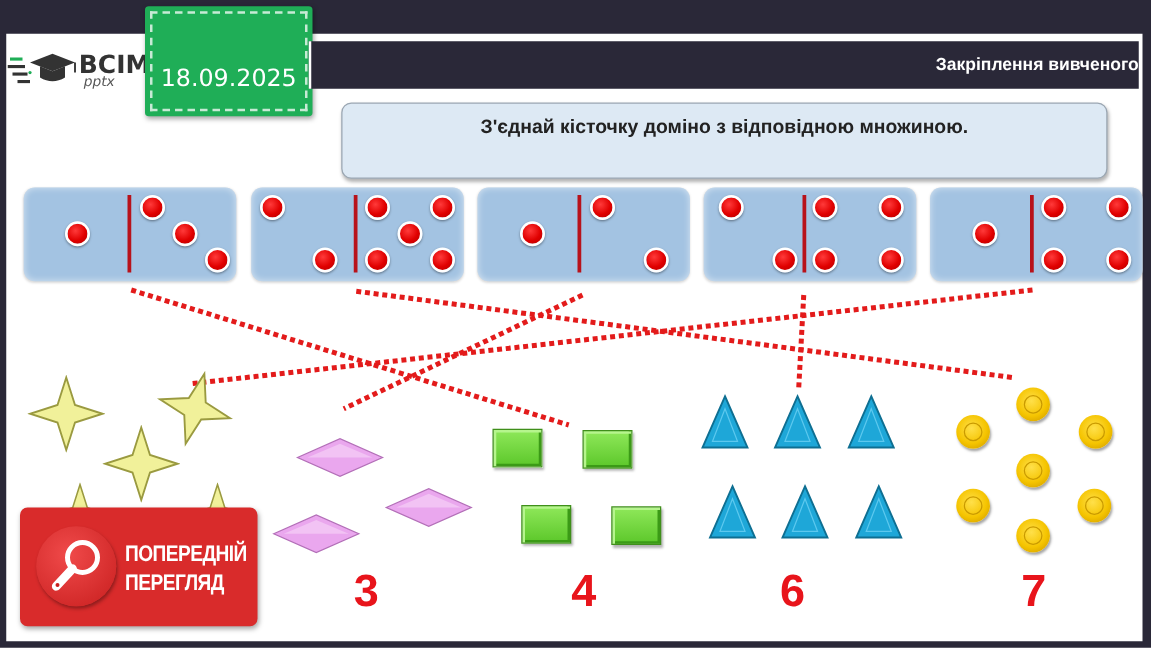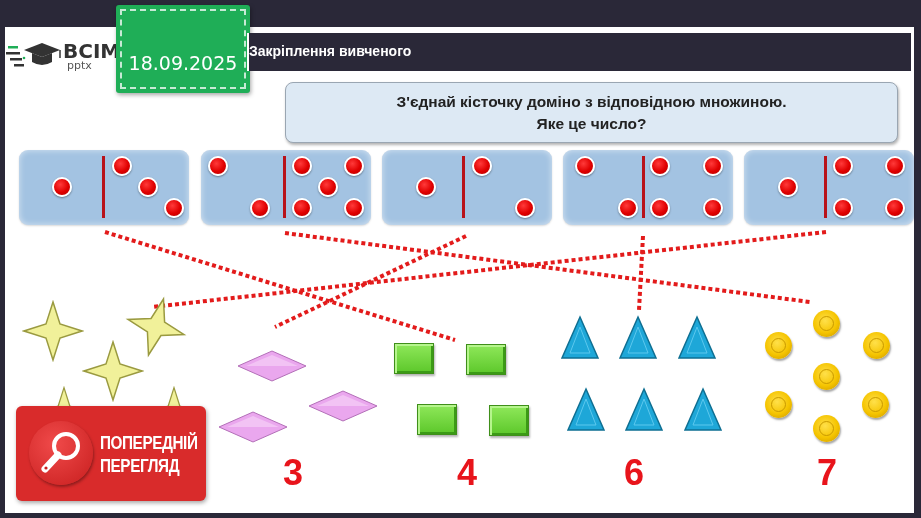--- a/index.html
+++ b/index.html
@@ -2,28 +2,28 @@
 <html><head>
 <meta charset="utf-8">
 <style>
   * { box-sizing: border-box; margin: 0; padding: 0; }
   html, body { width: 921px; height: 518px; overflow: hidden; background: #2a2838; }
   body { position: relative; font-family: "Liberation Sans", sans-serif; }
   .slide { position: absolute; left: 5px; top: 27px; width: 909px; height: 486px; background: #ffffff; }
   .logo { position: absolute; left: 6px; top: 38px; width: 122px; height: 34px; }
   .logo .mark { position: absolute; left: 0; top: 0; width: 60px; height: 34px; }
   .logo .brand { position: absolute; left: 57px; top: 1px; font-size: 20px; font-weight: bold; color: #333; letter-spacing: 0px; font-family: "DejaVu Sans", sans-serif; }
-  .logo .sub { position: absolute; left: 61px; top: 21px; font-size: 11px; color: #555; font-family: "DejaVu Sans", sans-serif; }
+  .logo .sub { position: absolute; left: 61px; top: 21px; font-size: 11px; color: #555; font-family: "DejaVu Sans", sans-serif; font-style: italic; }
   .date-badge { position: absolute; left: 116px; top: 5px; width: 134px; height: 88px; background: #1fae57; border-radius: 3px; box-shadow: 1px 2px 4px rgba(0,0,0,0.35); }
   .date-badge .inner { position: absolute; left: 4px; top: 4px; right: 4px; bottom: 4px; border: 2px dashed rgba(255,255,255,0.75); }
   .date-badge .l1 { position: absolute; left: 0; right: 0; top: 14px; text-align: center; color: #fff; font-size: 19px; font-weight: bold; font-family: "DejaVu Sans", sans-serif; }
   .date-badge .l2 { position: absolute; left: 0; right: 0; top: 47px; text-align: center; color: #fff; font-size: 19px; font-family: "DejaVu Sans", sans-serif; }
   .title-bar { position: absolute; left: 247px; top: 33px; width: 664px; height: 38px; background: #2a2838; border-left: 2px solid #fff; }
-  .title-bar span { position: absolute; left: 0; right: 0; top: 10px; text-align: left; color: #fff; font-size: 14px; font-weight: bold; font-family: "Liberation Sans", sans-serif; }
-  .task-box { position: absolute; left: 273px; top: 82px; width: 613px; height: 61px; background: #dde9f4; border: 1px solid #9aa6b2; border-radius: 8px; box-shadow: 1px 2px 3px rgba(0,0,0,0.3); text-align: center; color: #222; font-size: 15.5px; font-weight: bold; line-height: 22px; padding-top: 8px; font-family: "Liberation Sans", sans-serif; margin-left: 12px; }
+  .title-bar span { position: absolute; left: 0; right: 0; top: 10px; text-align: right; color: #fff; font-size: 14px; font-weight: bold; font-family: "Liberation Sans", sans-serif; }
+  .task-box { position: absolute; left: 273px; top: 82px; width: 613px; height: 61px; background: #dde9f4; border: 1px solid #9aa6b2; border-radius: 8px; box-shadow: 1px 2px 3px rgba(0,0,0,0.3); text-align: center; color: #222; font-size: 15.5px; font-weight: bold; line-height: 22px; padding-top: 8px; font-family: "Liberation Sans", sans-serif; }
   .domino { position: absolute; top: 150px; width: 170px; height: 75px; background: #a3c3e2; border-radius: 9px; box-shadow: inset 0 0 6px rgba(255,255,255,0.6), 0 1px 2px rgba(0,0,0,0.15); }
   .domino .divider { position: absolute; top: 6px; width: 3px; height: 62px; background: #b8121a; }
   .dot { position: absolute; width: 20px; height: 20px; border-radius: 50%; background: radial-gradient(circle at 40% 35%, #ff3a3a 0%, #e00000 55%, #b00000 100%); border: 2.5px solid #fff; box-shadow: 0 1px 2px rgba(0,0,0,0.4); }
   svg.lines { position: absolute; left: 0; top: 0; width: 921px; height: 518px; pointer-events: none; }
   .star { position: absolute; }
   .rhomb { position: absolute; }
   .sq { position: absolute; width: 40px; height: 31px; background: linear-gradient(#8fe85a, #5cc72a); border: 1px solid #3f8f1a; box-shadow: inset 2px 2px 0 #b6f58d, inset -2px -2px 0 #3b9a16, 1px 2px 2px rgba(0,0,0,0.3); }
   .tri { position: absolute; }
   .coin { position: absolute; width: 27px; height: 27px; border-radius: 50%; background: radial-gradient(circle at 45% 40%, #ffe04a 0%, #f5c400 55%, #c79300 100%); box-shadow: 1px 2px 2px rgba(0,0,0,0.35); }
   .coin::after { content: ""; position: absolute; left: 6px; top: 6px; width: 13px; height: 13px; border-radius: 50%; border: 1.5px solid #c99a00; }
@@ -58,21 +58,20 @@
   <div class="inner"></div>
   <div class="l2">18.09.2025</div>
 </div>
 
 <div class="title-bar">
   <span>Закріплення вивченого</span>
 </div>
 
 <div class="task-box">
   <div>З'єднай кісточку доміно з відповідною множиною.</div>
-  <div>Яке це число?</div>
 </div>
 
 <div class="domino" style="left:19px;">
   <div class="dot" style="left:33px;top:27px;"></div>
   <div class="divider" style="left:83px;"></div>
   <div class="dot" style="left:93px;top:6px;"></div>
   <div class="dot" style="left:119px;top:27px;"></div>
   <div class="dot" style="left:145px;top:48px;"></div>
 </div>
 <div class="domino" style="left:201px;">

